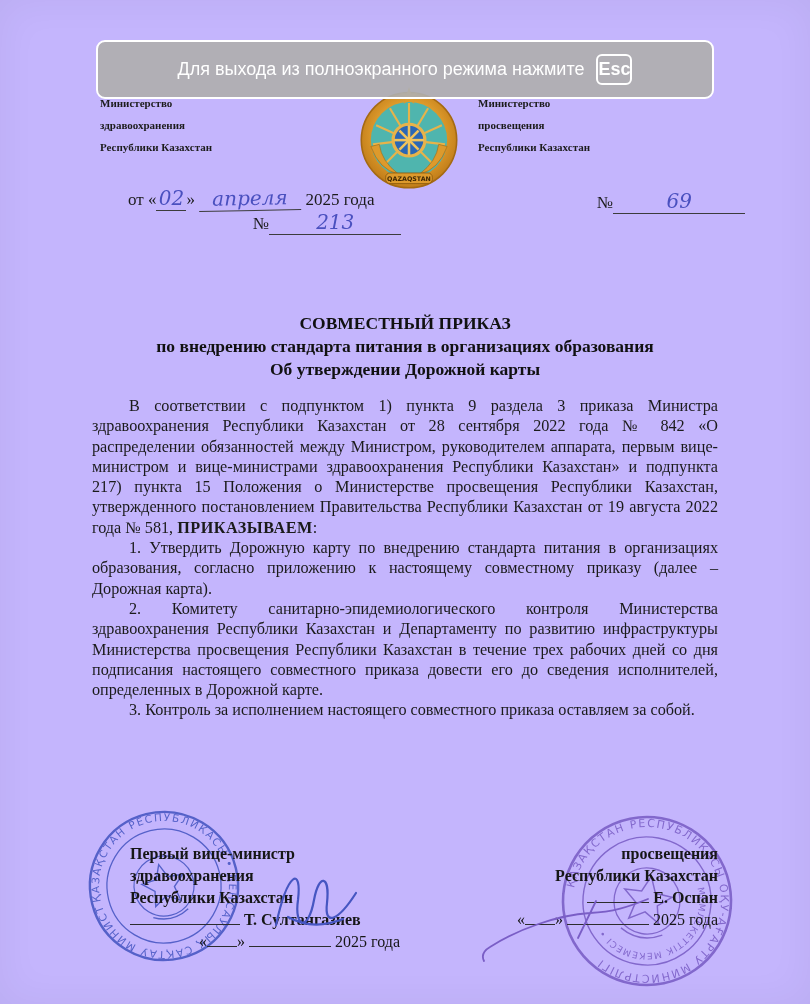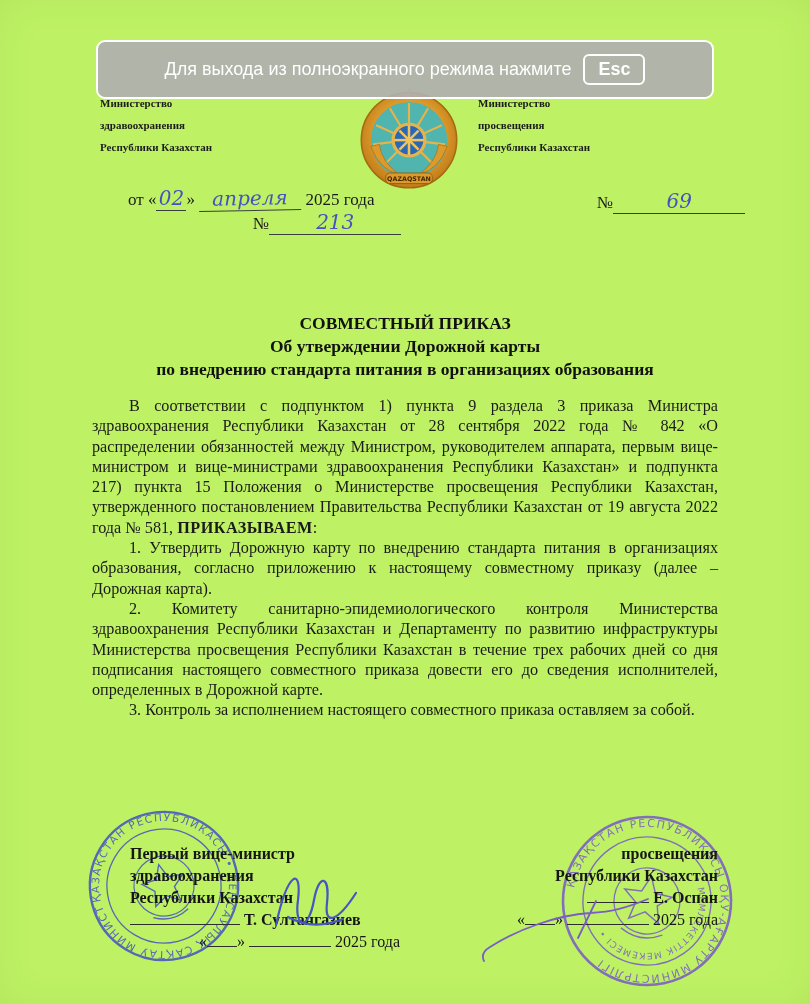--- a/index.html
+++ b/index.html
@@ -1,25 +1,25 @@
 <!DOCTYPE html>
 <html><head>
 <meta charset="utf-8">
 <style>
   html,body{margin:0;padding:0;}
   body{background:#e9e9e9;font-family:"Liberation Serif","DejaVu Serif",serif;}
-  #page{position:relative;width:810px;height:1004px;background:#bef264;overflow:hidden;margin:0 auto;
+  #page{position:relative;width:810px;height:1004px;background:#c4b5fd;overflow:hidden;margin:0 auto;
         box-shadow:inset 0 0 40px rgba(0,0,0,.05);}
 
   
   .notice{position:absolute;left:96px;top:40px;width:618px;height:59px;z-index:10;
           background:rgba(175,175,175,.92);border:2px solid #fff;border-radius:9px;
           box-sizing:border-box;display:flex;align-items:center;justify-content:center;
           font-family:"Liberation Sans","DejaVu Sans",sans-serif;color:#fff;font-size:18px;}
-  .esc-key{display:inline-block;margin-left:12px;padding:3px 13px;border:2px solid #fff;
+  .esc-key{display:inline-block;margin-left:12px;padding:3px 0;border:2px solid #fff;
            border-radius:6px;font-weight:bold;font-size:18px;color:#fff;}
 
   
   .ministry{position:absolute;top:92px;font-weight:bold;font-size:11px;line-height:22px;
             text-align:left;color:#1c1c1c;z-index:2;}
   .ministry.left{left:100px;width:286px;}
   .ministry.right{left:478px;width:240px;}
   .emblem{position:absolute;left:356px;top:84px;width:106px;height:108px;z-index:1;}
 
   
@@ -129,22 +129,22 @@
   </div>
 
   <div class="meta right">
     <div class="num-line">
       <span>№</span><span class="u-num"><span class="hw">69</span></span>
     </div>
   </div>
 
   <div class="title">
     <div>СОВМЕСТНЫЙ ПРИКАЗ</div>
+    <div>по внедрению стандарта питания в организациях образования</div>
     <div>Об утверждении Дорожной карты</div>
-    <div>по внедрению стандарта питания в организациях образования</div>
   </div>
 
   <div class="bodytext">
     <p><span>В соответствии с подпунктом 1) пункта 9 раздела 3 приказа Министра здравоохранения Республики Казахстан от 28 сентября 2022 года № 842 «О распределении обязанностей между Министром, руководителем аппарата, первым вице-министром и вице-министрами здравоохранения Республики Казахстан» и подпункта 217) пункта 15 Положения о Министерстве просвещения Республики Казахстан, утвержденного постановлением Правительства Республики Казахстан от 19 августа 2022 года № 581, </span><b>ПРИКАЗЫВАЕМ</b><span>:</span></p>
     <p>1. Утвердить Дорожную карту по внедрению стандарта питания в организациях образования, согласно приложению к настоящему совместному приказу (далее – Дорожная карта).</p>
     <p>2. Комитету санитарно-эпидемиологического контроля Министерства здравоохранения Республики Казахстан и Департаменту по развитию инфраструктуры Министерства просвещения Республики Казахстан в течение трех рабочих дней со дня подписания настоящего совместного приказа довести его до сведения исполнителей, определенных в Дорожной карте.</p>
     <p>3. Контроль за исполнением настоящего совместного приказа оставляем за собой.</p>
   </div>
 
   <svg class="stamp left-stamp" width="160" height="160" viewBox="0 0 160 160">

